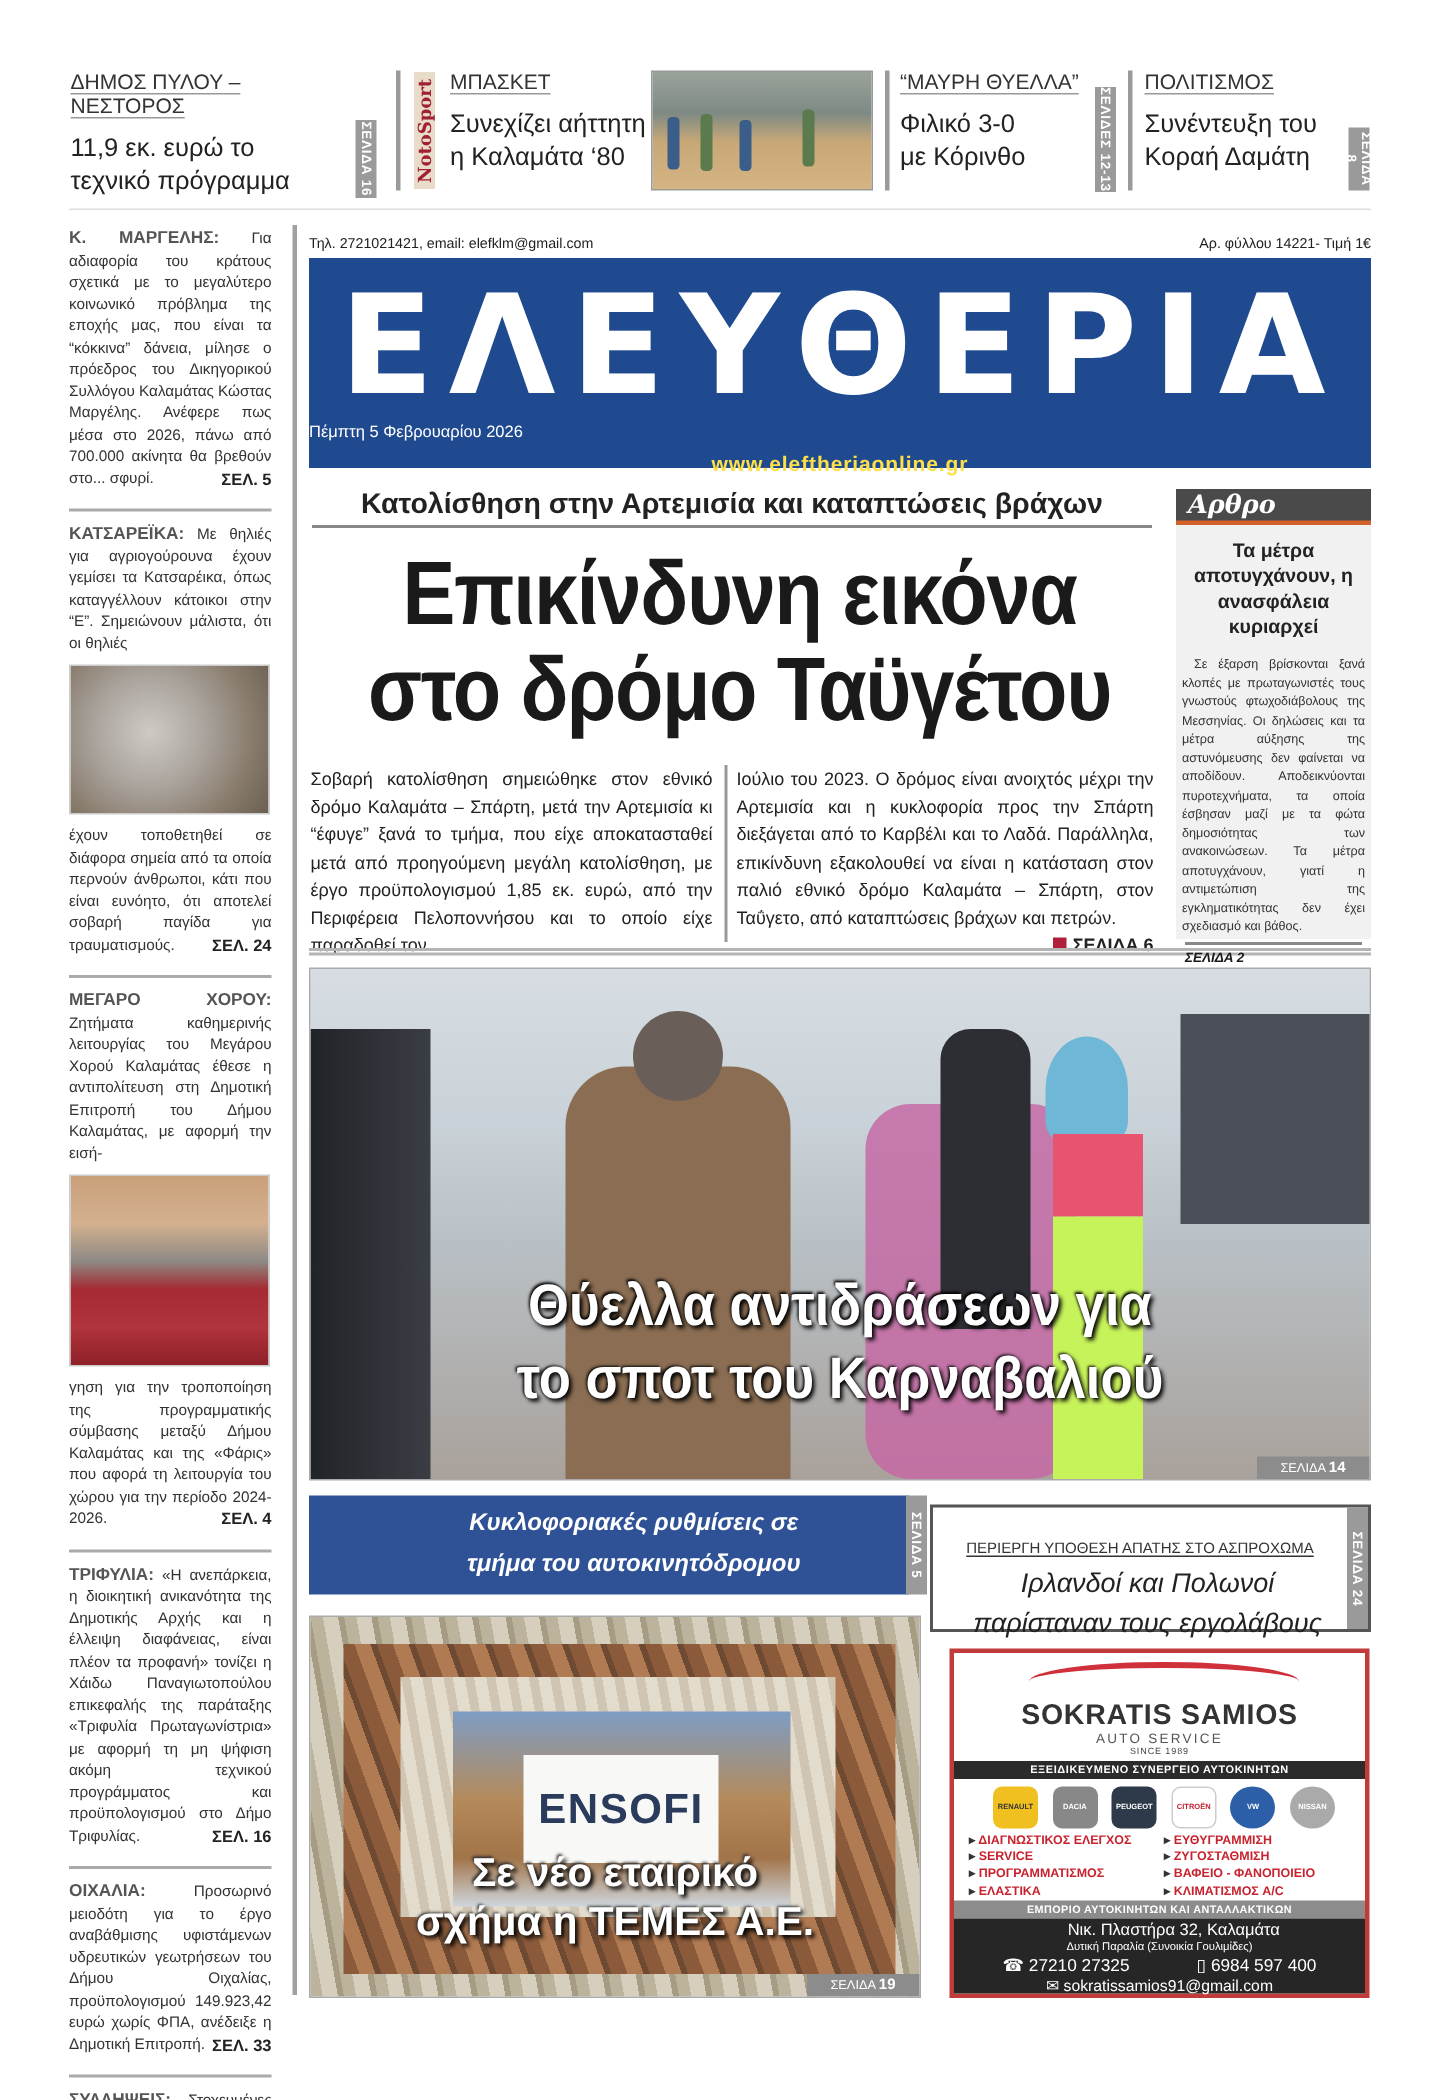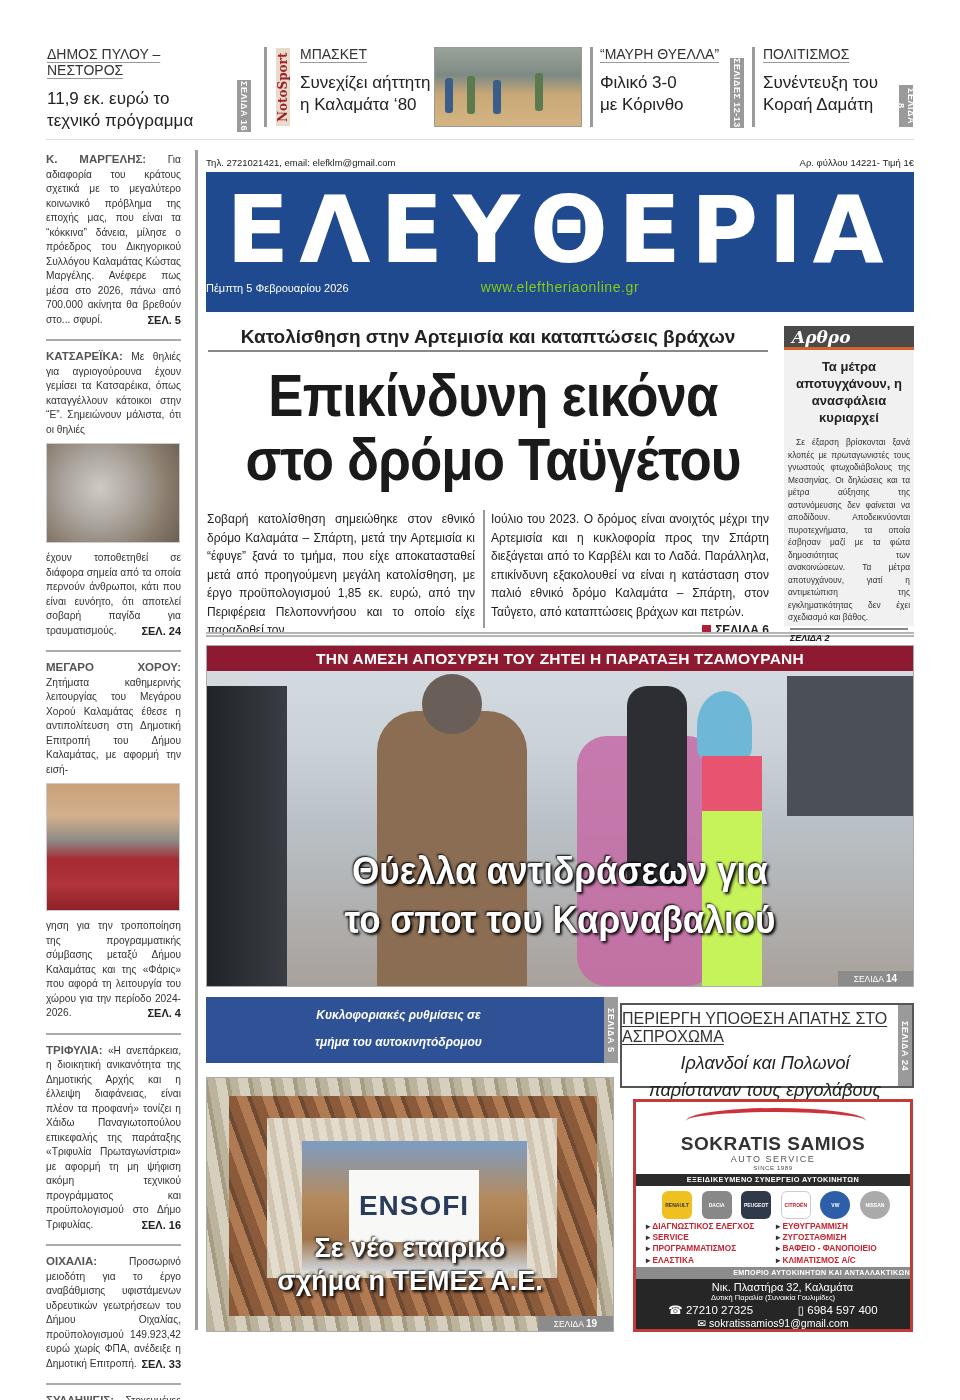--- a/index.html
+++ b/index.html
@@ -21,21 +21,21 @@
   .brief-sep { height: 2px; background: #aaa; margin: 6px 0 8px; }
   .photo { width: 134px; border: 1px solid #ccc; margin: 6px 0 8px; }
   .colrule { position: absolute; left: 195px; top: 150px; width: 3px; height: 1180px; background: #a0a0a0; }
 
   
   .contact { position: absolute; left: 206px; top: 157px; font-size: 9.5px; color: #222; }
   .issue { position: absolute; right: 46px; top: 157px; font-size: 9.5px; color: #222; }
   .mast { position: absolute; left: 206px; top: 172px; width: 708px; height: 140px; background: #1f4a8f; }
   .mast .logo { position: absolute; left: 0; right: 0; top: 6px; text-align: center; color: #fff; font-family: "DejaVu Sans", sans-serif; font-weight: bold; font-size: 92px; letter-spacing: 10px; line-height: 105px; }
   .mast .date { position: absolute; left: 0; right: 0; top: 110px; text-align: left; color: #fff; font-size: 11px; font-weight: normal; }
-  .mast .url { position: absolute; left: 0; right: 0; top: 107px; text-align: center; color: #84cc16; font-size: 14px; font-weight: normal; letter-spacing: 0.6px; }
+  .mast .url { position: absolute; left: 0; right: 0; top: 129px; text-align: center; color: #fde047; font-size: 14px; font-weight: bold; letter-spacing: 0.6px; }
 
   
   .kicker-lead { position: absolute; left: 208px; top: 326px; width: 560px; font-size: 19px; font-weight: bold; color: #222; border-bottom: 2px solid #888; padding-bottom: 2px; text-align: center; }
   .headline { position: absolute; left: 208px; top: 364px; width: 570px; text-align: center; font-size: 60px; font-weight: bold; line-height: 64px; letter-spacing: -1px; color: #1a1a1a; transform: scaleX(0.88); transform-origin: center top; }
   .bodycol { position: absolute; top: 510px; font-size: 12px; line-height: 18.5px; color: #222; text-align: justify; }
   .bodyrule { position: absolute; left: 483px; top: 510px; width: 2px; height: 118px; background: #999; }
   .selida6 { font-weight: bold; float: right; }
   .selida6 .sq { display: inline-block; width: 9px; height: 9px; background: #b0203a; margin-right: 4px; }
   .dblrule { position: absolute; height: 5px; border-top: 2px solid #b5b5b5; border-bottom: 2px solid #b5b5b5; }
 
@@ -57,44 +57,44 @@
   .ph-woman-top { position: absolute; left: 495px; top: 110px; width: 60px; height: 55px; background: #e8546f; }
   .ph-woman-legs { position: absolute; left: 495px; top: 165px; width: 60px; height: 180px; background: #c6f25a; }
   .ph-woman-hair { position: absolute; left: 490px; top: 45px; width: 55px; height: 70px; background: #6fb7d6; border-radius: 50% 50% 20% 20%; }
   .ph-ship { position: absolute; left: 580px; top: 30px; width: 128px; height: 140px; background: #4a4f58; }
   .photo-caption { position: absolute; left: 0; right: 0; top: 200px; text-align: center; color: #fff; font-weight: bold; font-size: 39px; line-height: 49px; text-shadow: 2px 2px 3px #000, -1px -1px 2px #000; transform: scaleX(0.9); }
   .pagechip { position: absolute; right: 0; bottom: 0; background: #8c8c8c; color: #fff; font-size: 8.5px; padding: 2px 16px; }
   .pagechip b { font-size: 10px; }
 
   
   .trafficbox { position: absolute; left: 206px; top: 997px; width: 400px; height: 66px; background: #2f5296; }
-  .trafficbox .t { color: #fff; font-style: italic; font-weight: bold; font-size: 12px; line-height: 27px; text-align: center; margin-top: 5px; width: 385px; }
+  .trafficbox .t { color: #fff; font-style: italic; font-weight: bold; font-size: 16px; line-height: 27px; text-align: center; margin-top: 5px; width: 385px; margin-left: 24px; }
   .fraudbox { position: absolute; left: 620px; top: 1003px; width: 294px; height: 85px; border: 2px solid #555; }
-  .fraudbox .k { font-size: 16px; color: #333; text-align: left; margin-top: 5px; padding-right: 14px; text-decoration: underline; text-underline-offset: 2px; }
+  .fraudbox .k { font-size: 10px; color: #333; text-align: center; margin-top: 22px; padding-right: 14px; text-decoration: underline; text-underline-offset: 2px; }
   .fraudbox .t { font-style: italic; font-size: 18px; line-height: 27px; text-align: center; margin-top: 4px; padding-right: 4px; color: #222; }
 
   .temesbox { position: absolute; left: 206px; top: 1077px; width: 408px; height: 255px; border: 1px solid #aaa; background: repeating-linear-gradient(80deg, #bcb39c 0 8px, #d6cfbd 8px 18px, #a59c83 18px 22px); overflow: hidden; }
   .temes-frame { position: absolute; left: 22px; top: 18px; width: 368px; height: 220px; background: repeating-linear-gradient(70deg, #8a5a3a 0 10px, #b07a52 10px 20px, #6e4a33 20px 24px); }
   .temes-inner { position: absolute; left: 60px; top: 40px; width: 290px; height: 160px; background: repeating-linear-gradient(80deg, #cfc5b2 0 6px, #e3dccd 6px 14px); }
   .temes-photo { position: absolute; left: 95px; top: 63px; width: 225px; height: 130px; background: linear-gradient(180deg, #7d9dc4 0%, #b58a5b 45%, #a27449 75%, #cfd6dc 100%); }
   .temes-logo { position: absolute; left: 142px; top: 92px; width: 130px; height: 72px; background: #f8f8f6; text-align: center; line-height: 72px; font-size: 28px; font-weight: bold; color: #2a3b5c; letter-spacing: 1px; }
   .temes-caption { position: absolute; left: 0; right: 0; top: 154px; text-align: center; color: #fff; font-weight: bold; font-size: 27px; line-height: 33px; text-shadow: 2px 2px 3px #000, -1px -1px 2px #333; }
 
   
   .ad { position: absolute; left: 633px; top: 1099px; width: 280px; height: 233px; border: 3px solid #c23b3b; background: #fff; }
   .ad .swoosh { position: absolute; left: 50px; top: 6px; width: 180px; height: 26px; border-top: 4px solid #d0303a; border-radius: 60% 60% 0 0; }
   .ad .brand { position: absolute; left: 0; right: 0; top: 31px; text-align: center; font-size: 19px; font-weight: bold; color: #333; letter-spacing: 0.5px; }
   .ad .sub { position: absolute; left: 0; right: 0; top: 52px; text-align: center; font-size: 9px; color: #555; letter-spacing: 1.5px; }
   .ad .since { position: absolute; left: 0; right: 0; top: 63px; text-align: center; font-size: 6px; color: #444; letter-spacing: 0.6px; }
   .ad .spec { position: absolute; left: 0; right: 0; top: 72px; height: 12px; background: #2b2b2b; color: #fff; text-align: center; font-size: 7.3px; font-weight: bold; line-height: 12px; letter-spacing: 0.4px; }
   .ad .logos { position: absolute; left: 26px; top: 89px; width: 228px; height: 28px; display: flex; justify-content: space-between; }
   .ad .logos span { width: 30px; height: 28px; border-radius: 6px; display: flex; align-items: center; justify-content: center; font-size: 5px; font-weight: bold; color: #fff; }
   .ad .services { position: absolute; left: 10px; top: 119px; width: 260px; display: grid; grid-template-columns: 1fr 1fr; font-size: 8.3px; font-weight: bold; color: #c7232f; line-height: 11.2px; }
   .ad .services div::before { content: "▸ "; color: #333; }
-  .ad .trade { position: absolute; left: 0; right: 0; top: 165px; height: 12px; background: #8c8c8c; color: #fff; text-align: right; font-size: 7.2px; font-weight: bold; line-height: 12px; letter-spacing: 0.3px; }
+  .ad .trade { position: absolute; left: 0; right: 0; top: 165px; height: 12px; background: #8c8c8c; color: #fff; text-align: center; font-size: 7.2px; font-weight: bold; line-height: 12px; letter-spacing: 0.3px; }
   .ad .contactbox { position: absolute; left: 0; right: 0; top: 177px; bottom: 0; background: #262626; color: #fff; text-align: center; }
   .ad .addr { font-size: 11px; margin-top: 2px; margin-left: 19px; }
   .ad .addr2 { font-size: 7.5px; margin-top: 0; }
   .ad .phones { font-size: 11.5px; margin-top: 1px; display: flex; justify-content: space-around; padding: 0 10px; }
   .ad .email { font-size: 10.5px; margin-top: 0; }
 </style>
 </head>
 <body>
 
 <div class="teaser" style="left:47px;width:180px;">
@@ -211,21 +211,20 @@
 <div class="photostory">
   <div class="ph-car-door"></div>
   <div class="ph-ship"></div>
   <div class="ph-pinkcar"></div>
   <div class="ph-coat"></div>
   <div class="ph-head"></div>
   <div class="ph-man"></div>
   <div class="ph-woman-hair"></div>
   <div class="ph-woman-top"></div>
   <div class="ph-woman-legs"></div>
-  <div class="redbar">ΤΗΝ ΑΜΕΣΗ ΑΠΟΣΥΡΣΗ ΤΟΥ ΖΗΤΕΙ Η ΠΑΡΑΤΑΞΗ ΤΖΑΜΟΥΡΑΝΗ</div>
   <div class="photo-caption">
     <div>Θύελλα αντιδράσεων για</div>
     <div>το σποτ του Καρναβαλιού</div>
   </div>
   <div class="pagechip"><span>ΣΕΛΙΔΑ</span> <b>14</b></div>
 </div>
 
 <div class="trafficbox">
   <div class="t">
     <div>Κυκλοφοριακές ρυθμίσεις σε</div>

